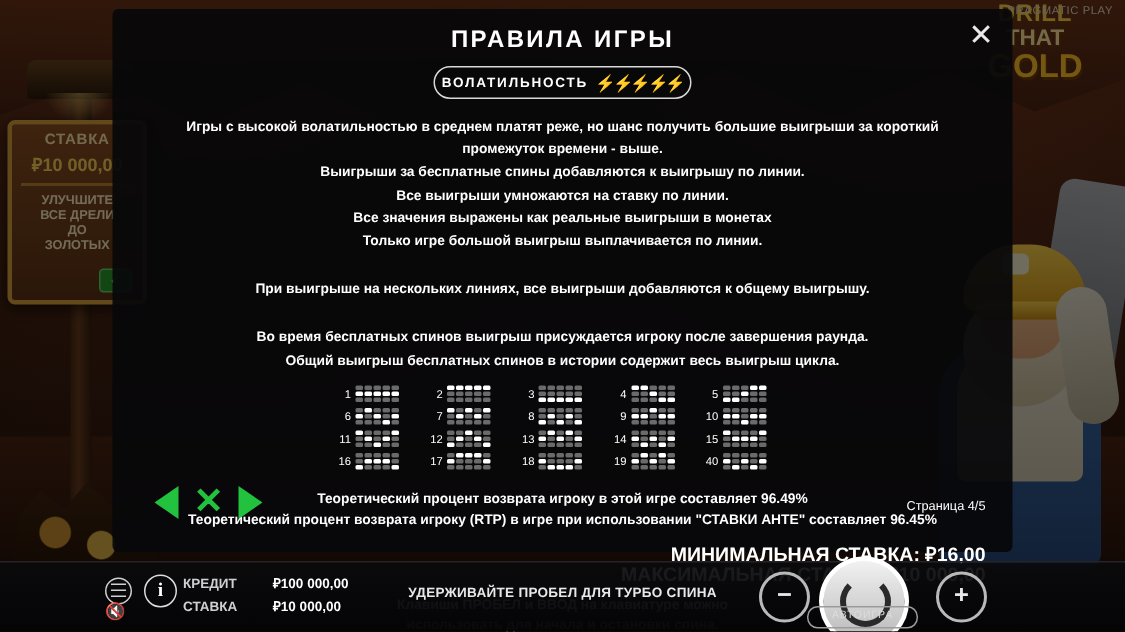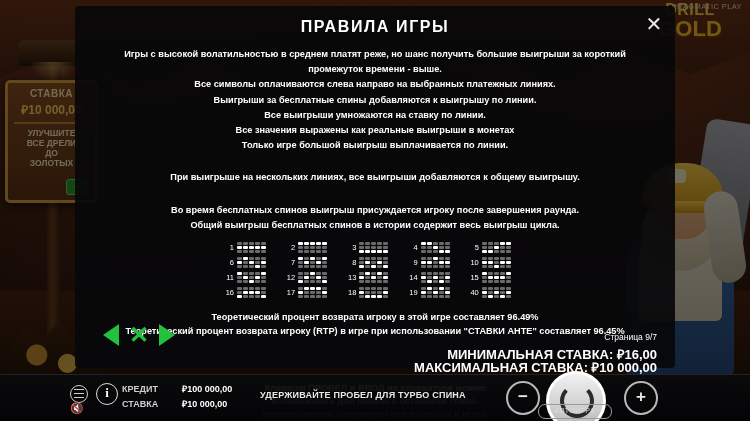--- a/index.html
+++ b/index.html
@@ -274,21 +274,21 @@
     color: #e23c2e; font-size: 11px; line-height: 11px;
   }
   .credit-block {
     position: absolute; left: 122px; top: 7px; font-size: 9px; color: #fff; font-weight: bold;
     line-height: 15px;
   }
   .credit-block .row { display: flex; gap: 8px; }
   .credit-block .k { color: #cfcfcf; width: 52px; }
   .credit-block .v { color: #ffffff; }
   .turbo-text {
-    position: absolute; left: 260px; top: 15px; width: 230px; 
+    position: absolute; left: 260px; top: 15px; width: 230px; text-align: center;
     font-size: 9px; font-weight: bold; color: #e8e8e8; letter-spacing: .2px;
   }
   .minus-btn, .plus-btn {
     position: absolute; top: 6px; width: 30px; height: 30px; border-radius: 50%;
     border: 2px solid #b9b9b9; color: #e8e8e8; font-size: 17px; font-weight: bold;
     text-align: center; line-height: 27px; cursor: pointer;
   }
   .minus-btn { left: 506px; }
   .plus-btn { left: 624px; }
   .spin-btn {
@@ -337,35 +337,39 @@
     <div class="beard"></div>
     <div class="face"></div>
     <div class="helmet"></div>
     <div class="lamp2"></div>
     <div class="arm"></div>
   </div>
 
   <div class="brand">PRAGMATIC PLAY</div>
   <div class="logo">
     <div class="l1">DRILL</div>
+    <div class="l2">THAT</div>
     <div class="l3">GOLD</div>
   </div>
 
   <div class="overlay"></div>
 
   <div class="panel">
     <div class="close-x">✕</div>
 
     <div class="rules-title">ПРАВИЛА ИГРЫ</div>
 
+    <div class="vol-pill">
+      <span class="vtxt">ВОЛАТИЛЬНОСТЬ</span>
+      <span class="bolts">⚡⚡⚡⚡⚡</span>
+    </div>
 
     <div class="rules-body">
       <p>Игры с высокой волатильностью в среднем платят реже, но шанс получить большие выигрыши за короткий</p>
       <p>промежуток времени - выше.</p>
-      <p>Все символы оплачиваются слева направо на выбранных платежных линиях.</p>
       <p>Выигрыши за бесплатные спины добавляются к выигрышу по линии.</p>
       <p>Все выигрыши умножаются на ставку по линии.</p>
       <p>Все значения выражены как реальные выигрыши в монетах</p>
       <p>Только игре большой выигрыш выплачивается по линии.</p>
       <p class="gap">При выигрыше на нескольких линиях, все выигрыши добавляются к общему выигрышу.</p>
       <p class="gap">Во время бесплатных спинов выигрыш присуждается игроку после завершения раунда.</p>
       <p>Общий выигрыш бесплатных спинов в истории содержит весь выигрыш цикла.</p>
     </div>
 
     <div class="paylines" id="paylines">
@@ -780,21 +784,21 @@
       <div>МИНИМАЛЬНАЯ СТАВКА: ₽16,00</div>
       <div>МАКСИМАЛЬНАЯ СТАВКА: ₽10 000,00</div>
     </div>
 
     <div class="keys-block">
       <div>Клавиши ПРОБЕЛ и ВВОД на клавиатуре можно</div>
       <div>использовать для начала и остановки спина.</div>
       <div>Неисправность аннулирует все выплаты и игры.</div>
     </div>
 
-    <div class="page-num">Страница 9/7</div>
+    <div class="page-num">Страница 4/5</div>
 
     <div class="nav-arrows">
       <div class="tri-l"></div>
       <div class="x-btn">✕</div>
       <div class="tri-r"></div>
     </div>
   </div>
 
   <div class="bottom-bar">
     <div class="menu-icon">

